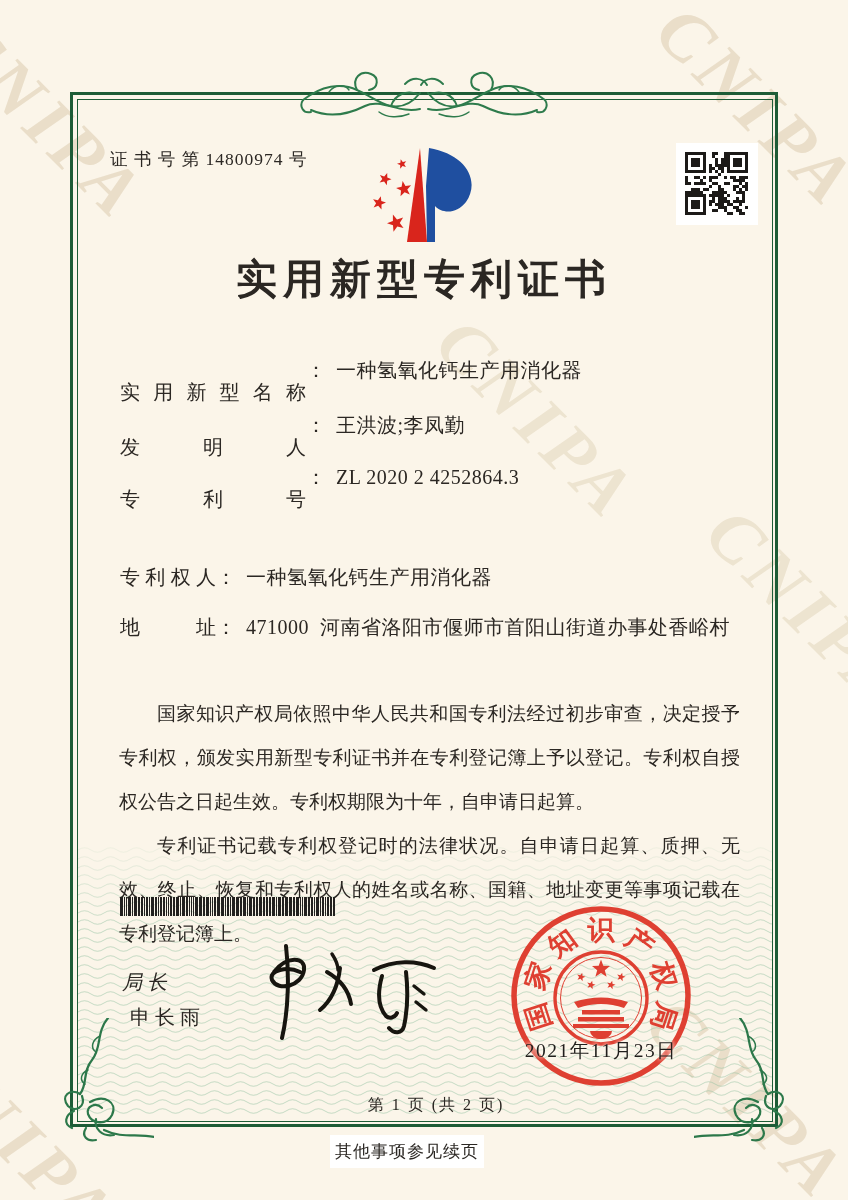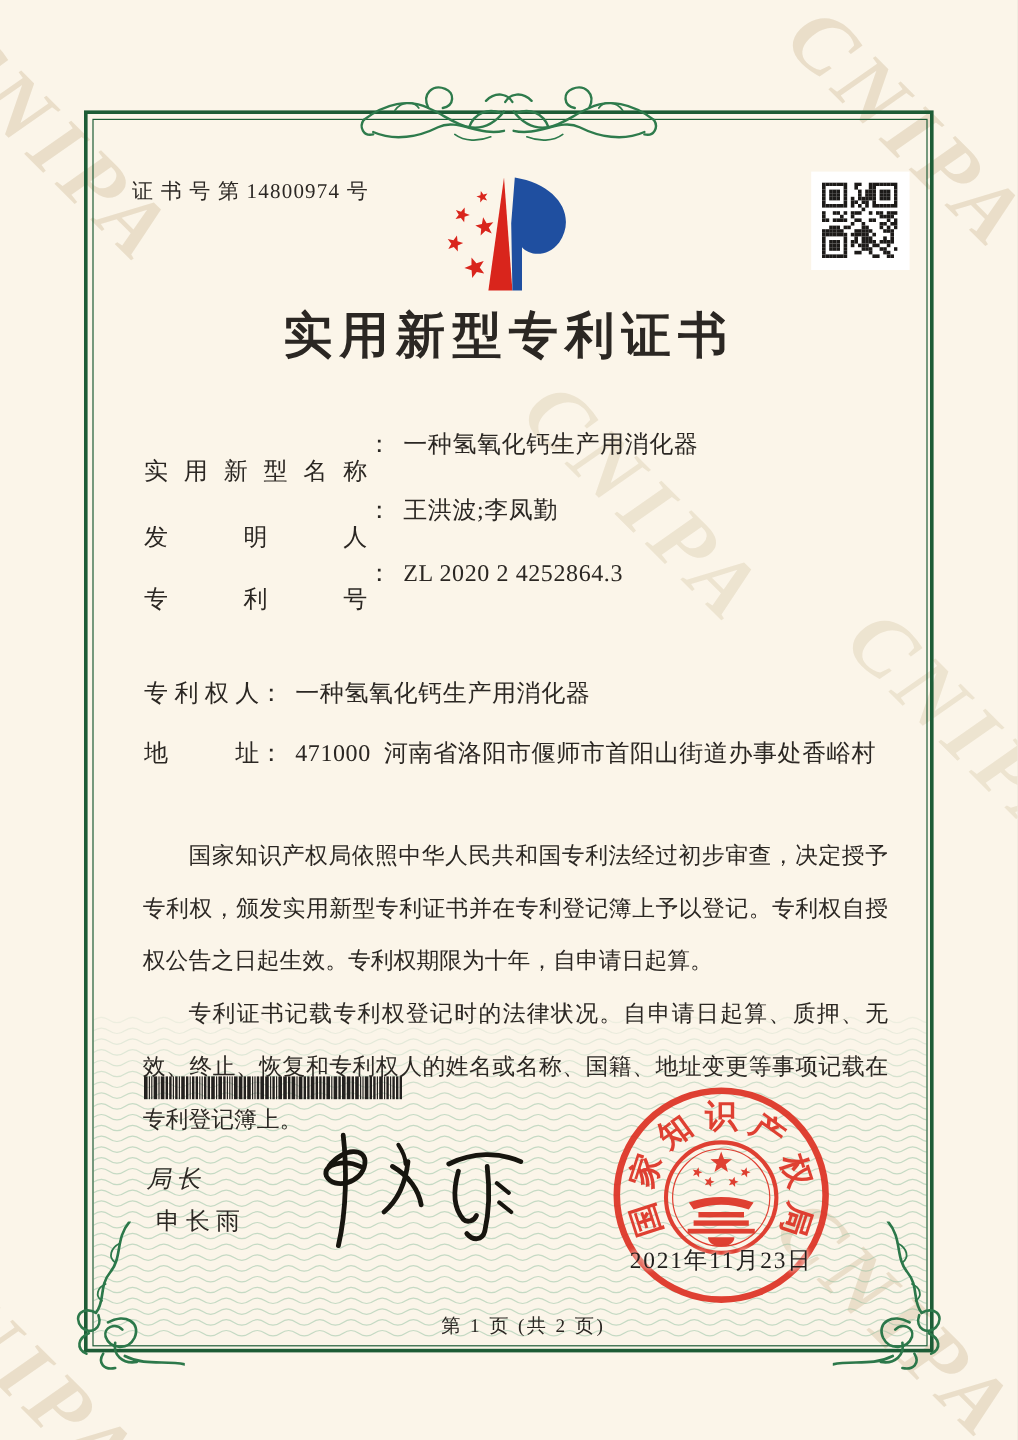--- a/index.html
+++ b/index.html
@@ -544,14 +544,17 @@
         <text x="54.20617334869677" y="39.60487837125347" fill="#de3527" font-size="27" font-weight="bold" text-anchor="middle" dominant-baseline="central" font-family="&quot;Liberation Serif&quot;,&quot;DejaVu Serif&quot;,serif" transform="rotate(-36 54.20617334869677 39.60487837125347)">知</text>
         <text x="93" y="27" fill="#de3527" font-size="27" font-weight="bold" text-anchor="middle" dominant-baseline="central" font-family="&quot;Liberation Serif&quot;,&quot;DejaVu Serif&quot;,serif" transform="rotate(0 93 27)">识</text>
         <text x="131.79382665130322" y="39.60487837125347" fill="#de3527" font-size="27" font-weight="bold" text-anchor="middle" dominant-baseline="central" font-family="&quot;Liberation Serif&quot;,&quot;DejaVu Serif&quot;,serif" transform="rotate(36 131.79382665130322 39.60487837125347)">产</text>
         <text x="155.76973007548014" y="72.60487837125348" fill="#de3527" font-size="27" font-weight="bold" text-anchor="middle" dominant-baseline="central" font-family="&quot;Liberation Serif&quot;,&quot;DejaVu Serif&quot;,serif" transform="rotate(72 155.76973007548014 72.60487837125348)">权</text>
         <text x="155.76973007548014" y="113.39512162874652" fill="#de3527" font-size="27" font-weight="bold" text-anchor="middle" dominant-baseline="central" font-family="&quot;Liberation Serif&quot;,&quot;DejaVu Serif&quot;,serif" transform="rotate(108 155.76973007548014 113.39512162874652)">局</text>
       </svg>
   </div>
   <div class="seal-date">2021年11月23日</div>
 
   <div class="page-num">第 1 页 (共 2 页)</div>
+  <div class="note-box">
+    <span>其他事项参见续页</span>
+  </div>
 
 </div>
 
 </body></html>

